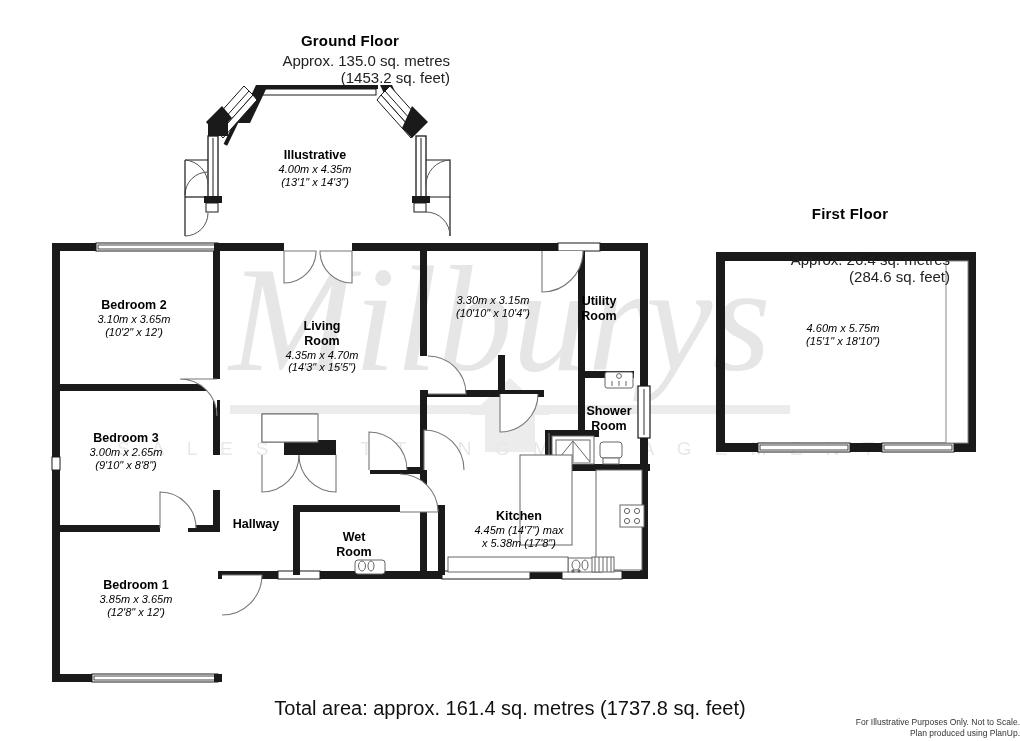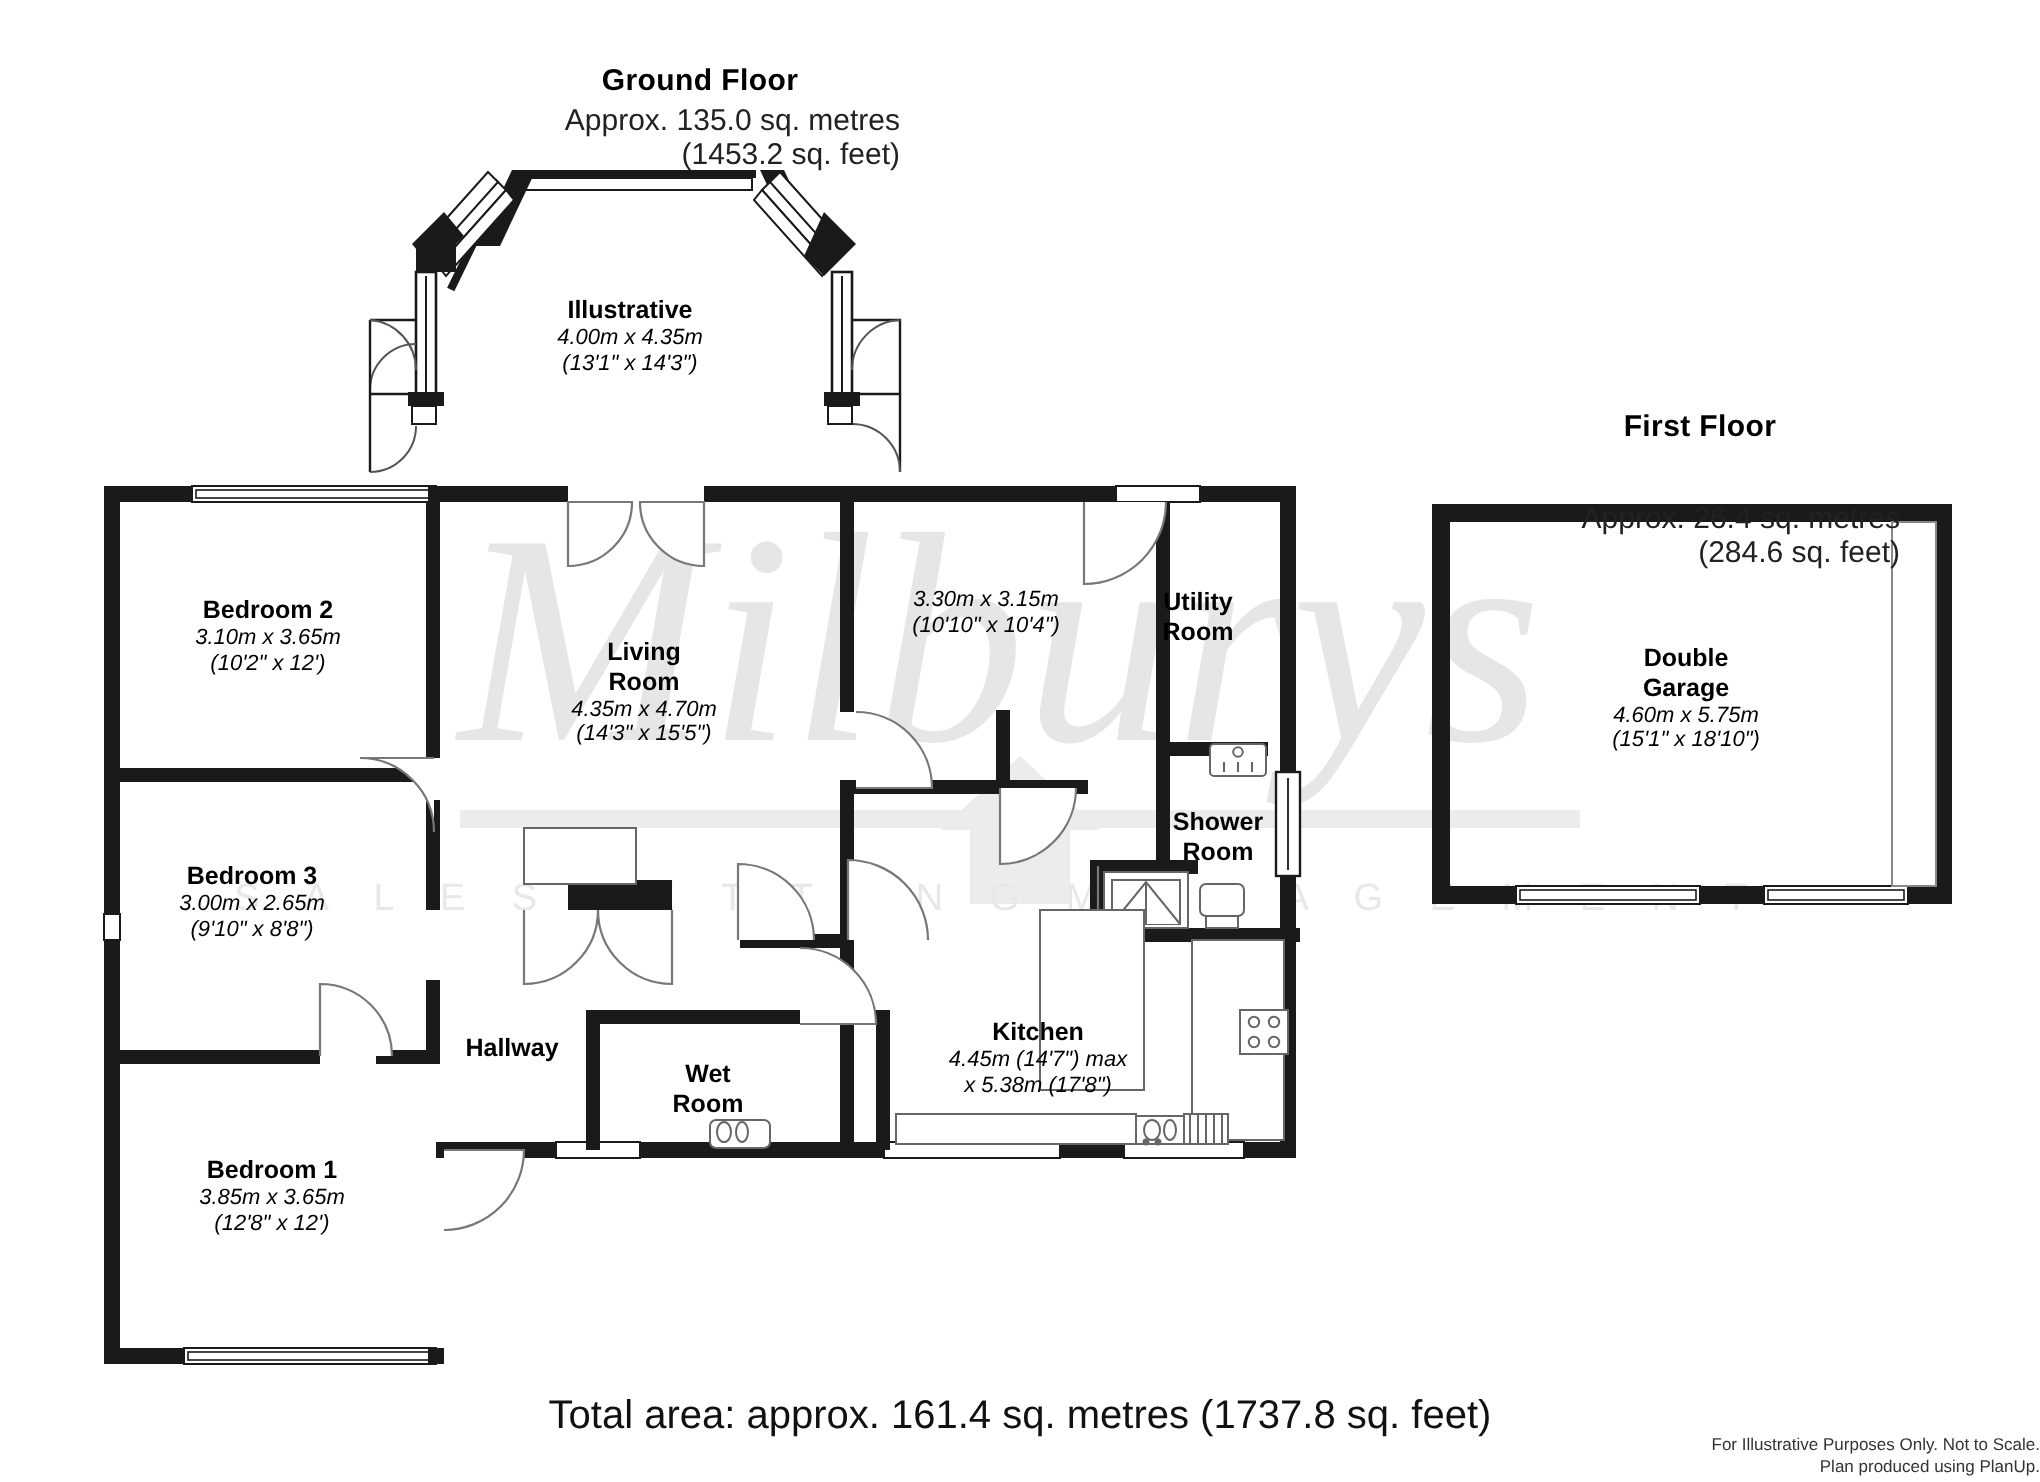--- a/index.html
+++ b/index.html
@@ -376,21 +376,19 @@
 Room</span>
 </div>
 
 <div class="room-label" style="left:443px; top:509px; width:152px;">
   <span class="nm">Kitchen</span>
   <span class="dim">4.45m (14'7") max</span>
   <span class="dim">x 5.38m (17'8")</span>
 </div>
 
 <div class="room-label" style="left:778px; top:322px; width:130px;">
-  <span class="nm">Double
-Garage</span>
   <span class="dim">4.60m x 5.75m</span>
   <span class="dim">(15'1" x 18'10")</span>
 </div>
 
 <div class="footer-total" style="left:0; top:697px;">Total area: approx. 161.4 sq. metres (1737.8 sq. feet)</div>
 <div class="footer-note" style="left:0; top:717px;">For Illustrative Purposes Only. Not to Scale.
 Plan produced using PlanUp.</div>
 
 </body></html>

